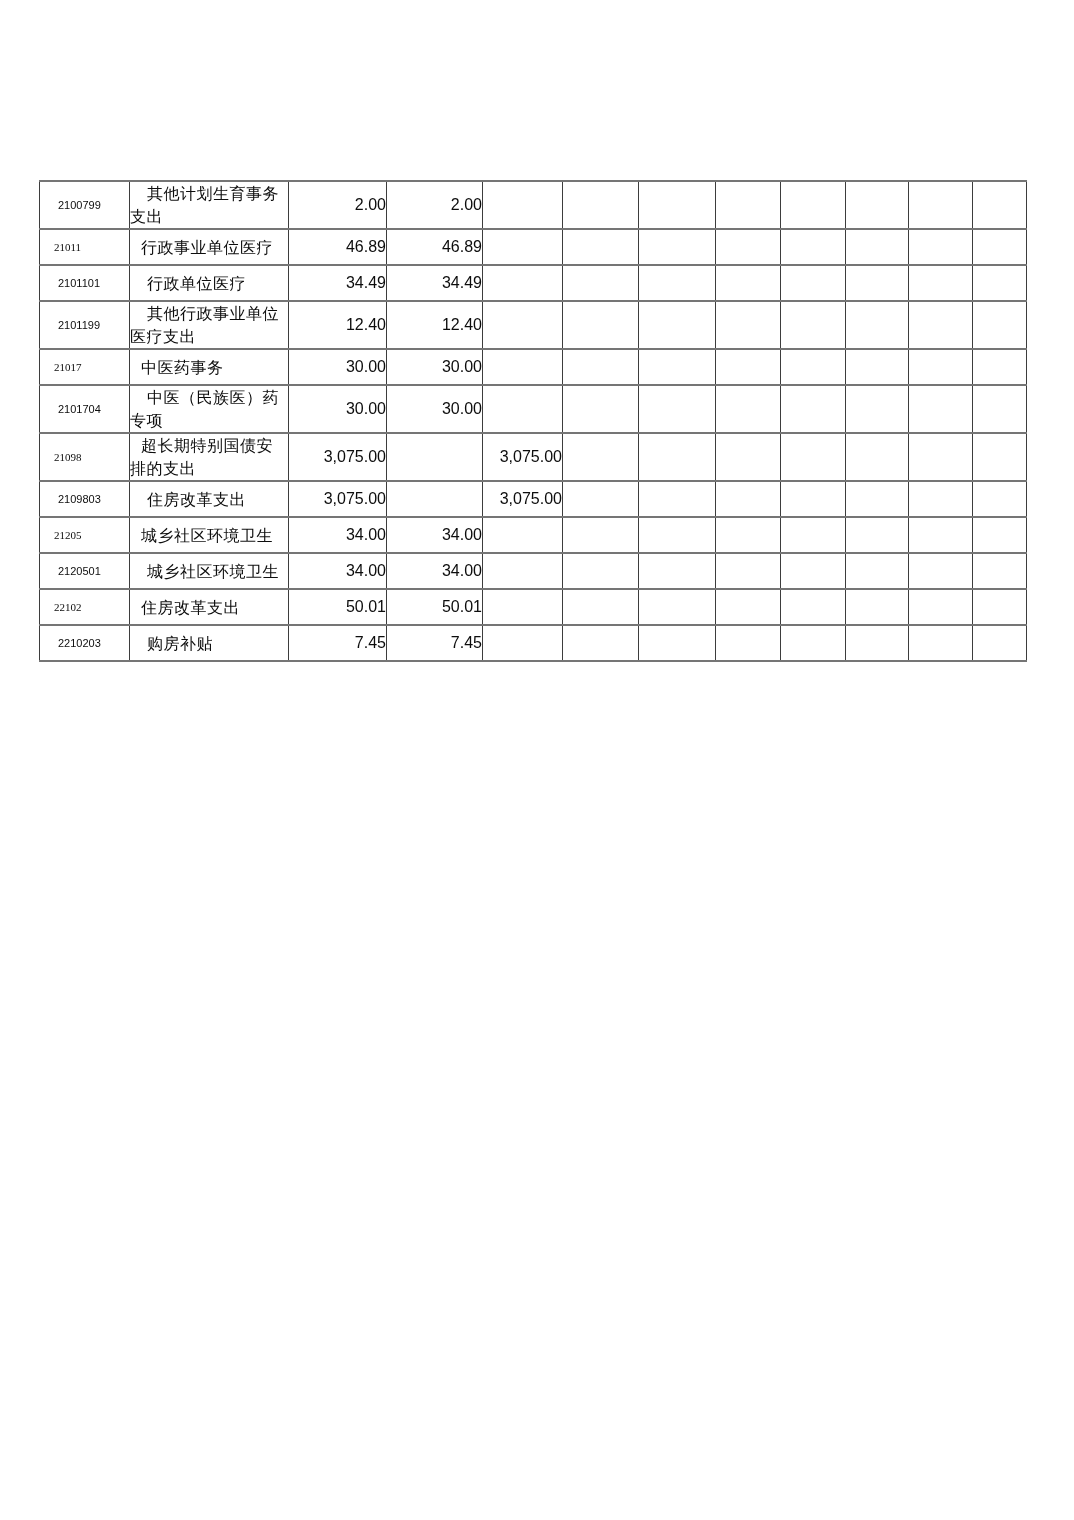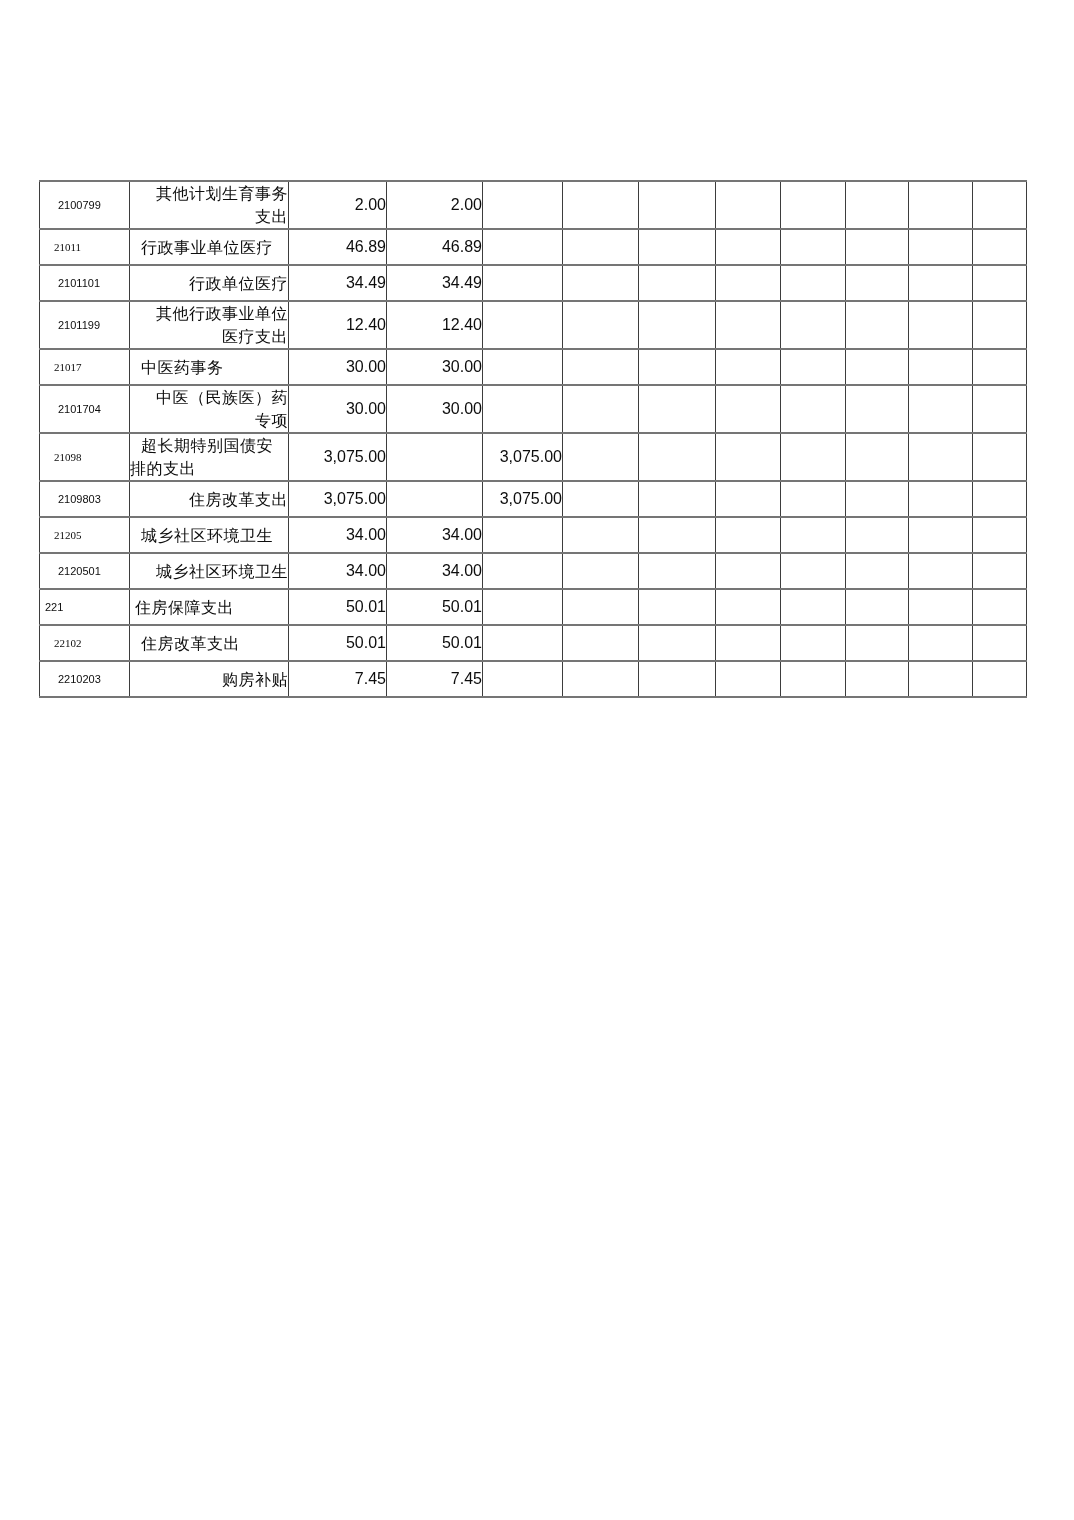--- a/index.html
+++ b/index.html
@@ -48,21 +48,21 @@
     font-family: "Liberation Serif", serif;
     font-size: 16px;
     line-height: 23px;
     letter-spacing: 0.5px;
     padding: 2px 3px 2px 3px;
     text-align: left;
     word-break: break-all;
   }
   td.name.lvl1 { text-indent: 5px; }
   td.name.lvl2 { text-indent: 11px; }
-  td.name.lvl3 { text-indent: 17px; text-align: right; }
+  td.name.lvl3 { text-indent: 17px; }
   td.val {
     font-family: "Liberation Sans", sans-serif;
     font-size: 16px;
     text-align: right;
     padding-right: 10px;
     white-space: nowrap;
   }
 </style>
 </head>
 <body>
@@ -218,34 +218,20 @@
           <td class="val"></td>
           <td class="val"></td>
           <td class="val"></td>
           <td class="val"></td>
           <td class="val"></td>
           <td class="val"></td>
           <td class="val"></td>
           <td class="val"></td>
         </tr>
         <tr>
-          <td class="code lvl1">221</td>
-          <td class="name lvl1">住房保障支出</td>
-          <td class="val">50.01</td>
-          <td class="val">50.01</td>
-          <td class="val"></td>
-          <td class="val"></td>
-          <td class="val"></td>
-          <td class="val"></td>
-          <td class="val"></td>
-          <td class="val"></td>
-          <td class="val"></td>
-          <td class="val"></td>
-        </tr>
-        <tr>
           <td class="code lvl2">22102</td>
           <td class="name lvl2">住房改革支出</td>
           <td class="val">50.01</td>
           <td class="val">50.01</td>
           <td class="val"></td>
           <td class="val"></td>
           <td class="val"></td>
           <td class="val"></td>
           <td class="val"></td>
           <td class="val"></td>

